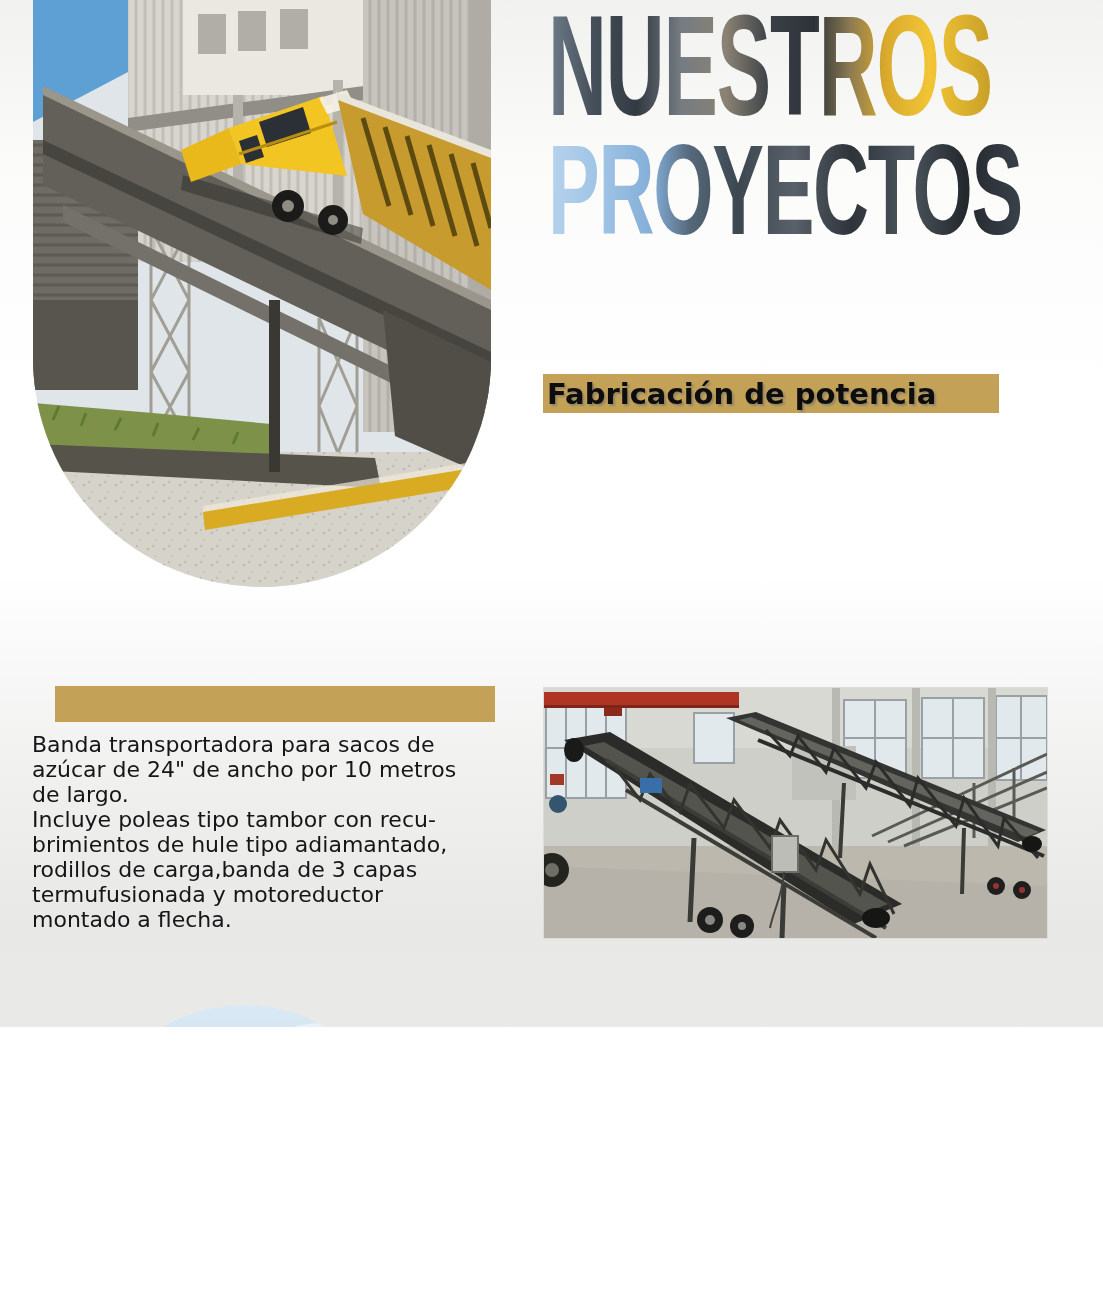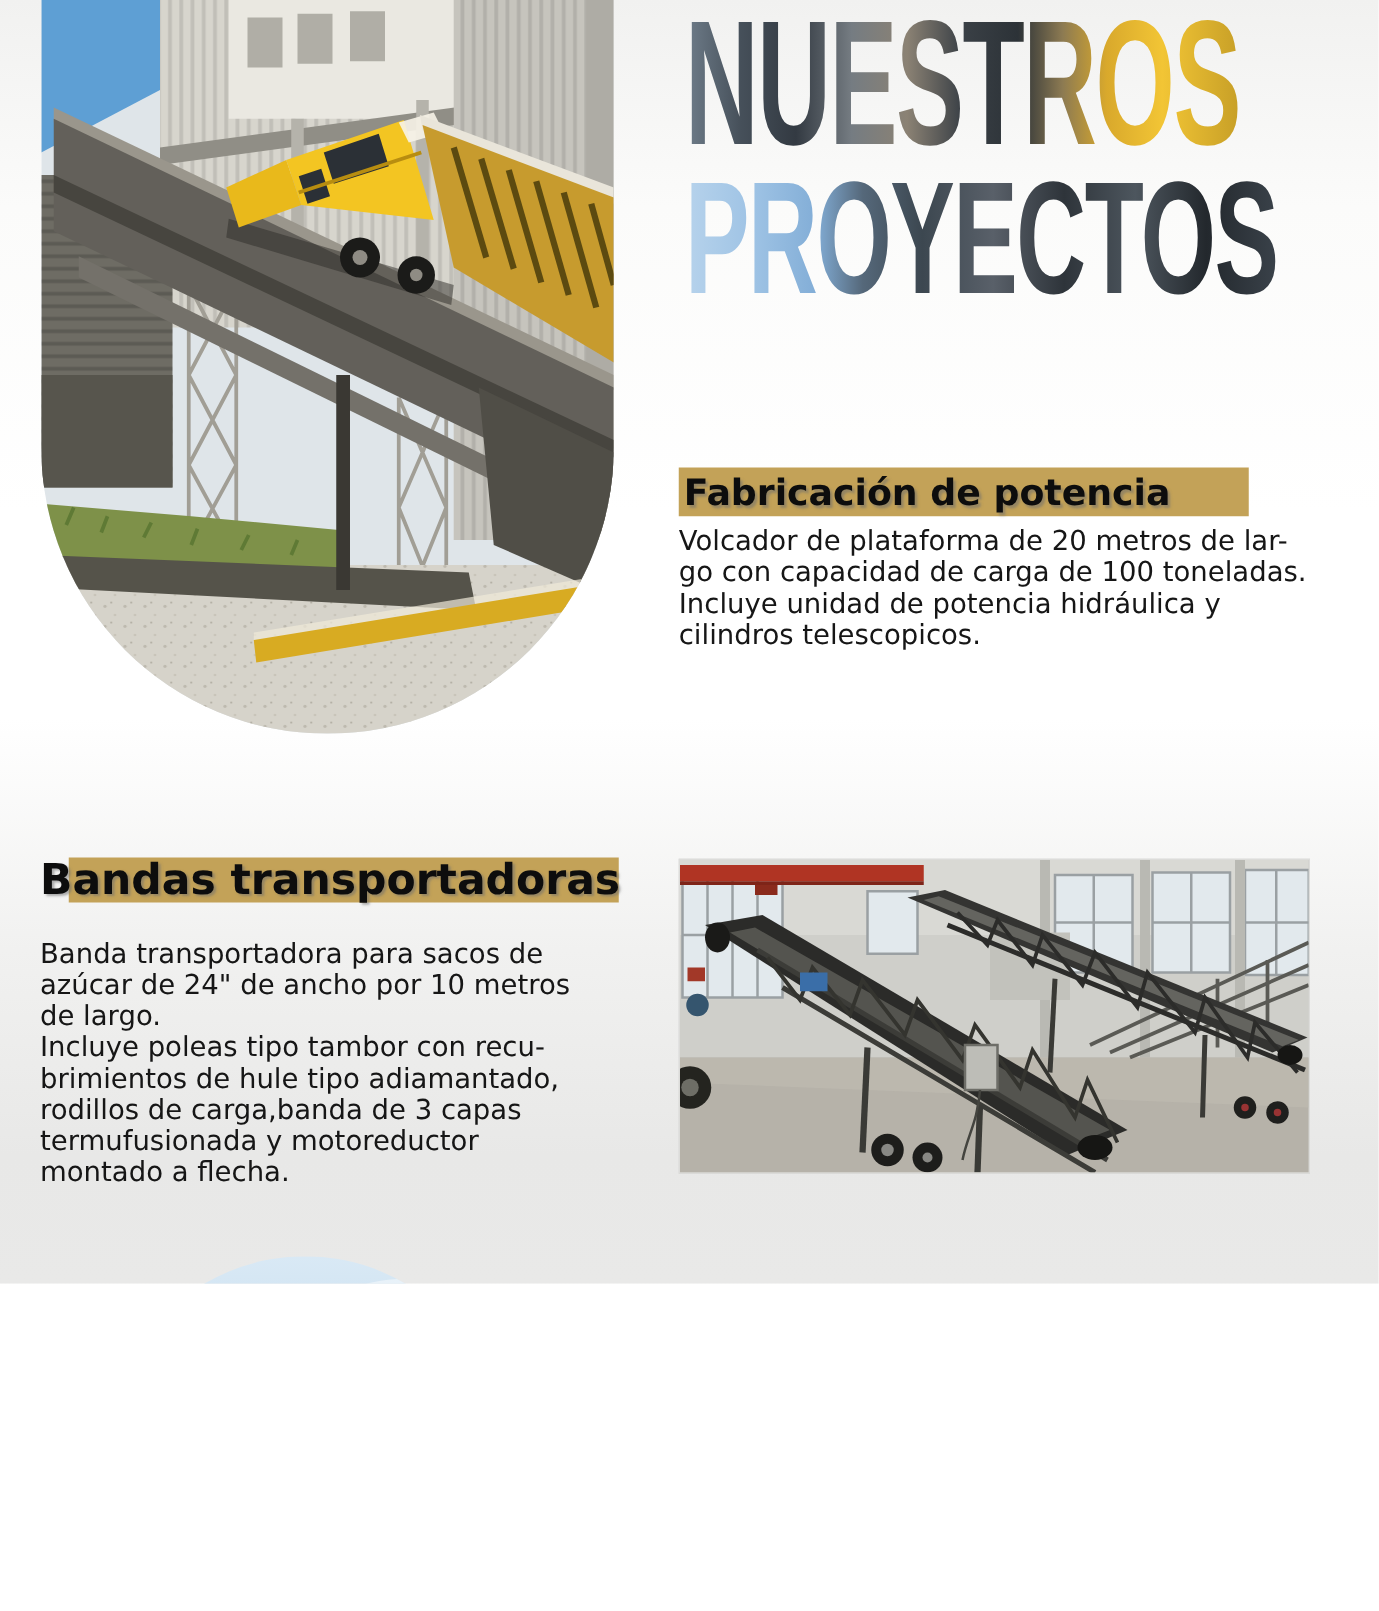--- a/index.html
+++ b/index.html
@@ -31,21 +31,21 @@
   }
   .h-volcador{left:547px;top:379px;font-size:29px;line-height:30px;}
   .h-bandas{left:32px;top:687px;font-size:34px;line-height:35px;}
   .h-bascula{left:559px;top:1079px;font-size:34px;line-height:32px;}
   
   .bodytext{
     color:#161616;font-size:22px;line-height:25px;white-space:pre-wrap;
     font-family:"DejaVu Sans","Liberation Sans",sans-serif;
   }
   .body-volcador{left:543px;top:421px;width:520px;}
-  .body-bandas{left:32px;top:732px;width:478px;margin-top:19px;}
+  .body-bandas{left:32px;top:732px;width:478px;}
   .body-bascula{left:546px;top:1137px;width:512px;}
 </style>
 </head>
 <body>
 
 <div class="page">
 
   <div class="abs photo hero">
     <svg width="458" height="587" viewBox="0 0 458 587">
       <defs>
@@ -160,27 +160,22 @@
         <stop offset="0.88" stop-color="#23282d"></stop>
           <stop offset="1" stop-color="#3a424a"></stop>
       </linearGradient>
     </defs>
     <text x="0" y="109" font-size="142" textLength="444" lengthAdjust="spacingAndGlyphs" fill="url(#tg1)">NUESTROS</text>
     <text x="0" y="228" font-size="128" textLength="474" lengthAdjust="spacingAndGlyphs" fill="url(#tg2)">PROYECTOS</text>
   </svg>
 
   <div class="abs band band-volcador"></div>
   <div class="abs heading h-volcador">Fabricación de potencia</div>
-  <div class="abs bodytext body-volcador">Volcador de plataforma de 20 metros de lar-
-go con capacidad de carga de 100 toneladas.
-Incluye unidad de potencia hidráulica y
-cilindros telescopicos.</div>
 
   <div class="abs band band-bandas"></div>
-  <div class="abs heading h-bandas">Bandas transportadoras</div>
   <div class="abs bodytext body-bandas">Banda transportadora para sacos de
 azúcar de 24" de ancho por 10 metros
 de largo.
 Incluye poleas tipo tambor con recu-
 brimientos de hule tipo adiamantado,
 rodillos de carga,banda de 3 capas
 termufusionada y motoreductor
 montado a flecha.</div>
 
   <div class="abs photo conveyor">

